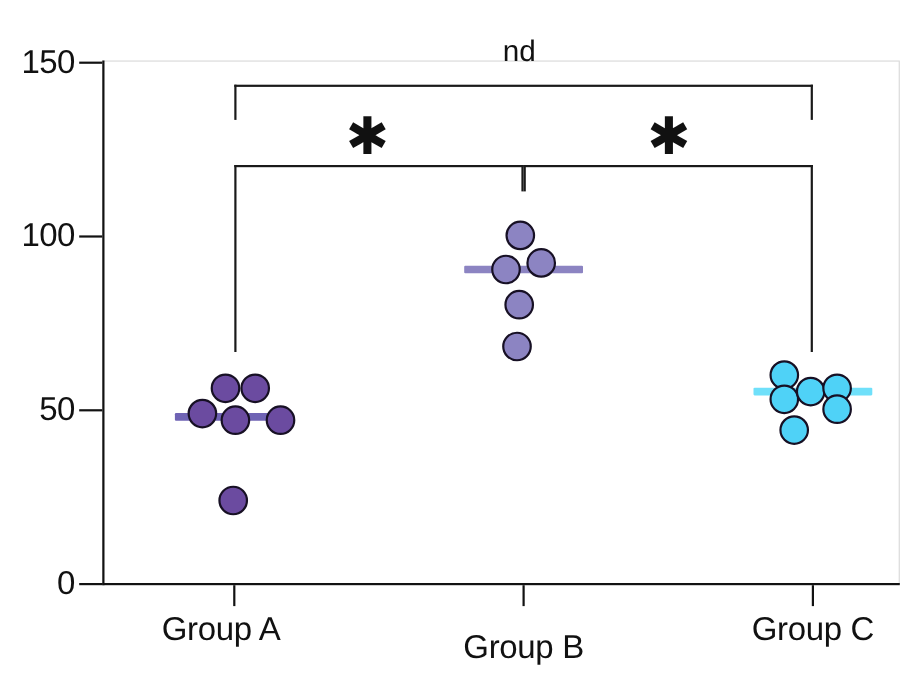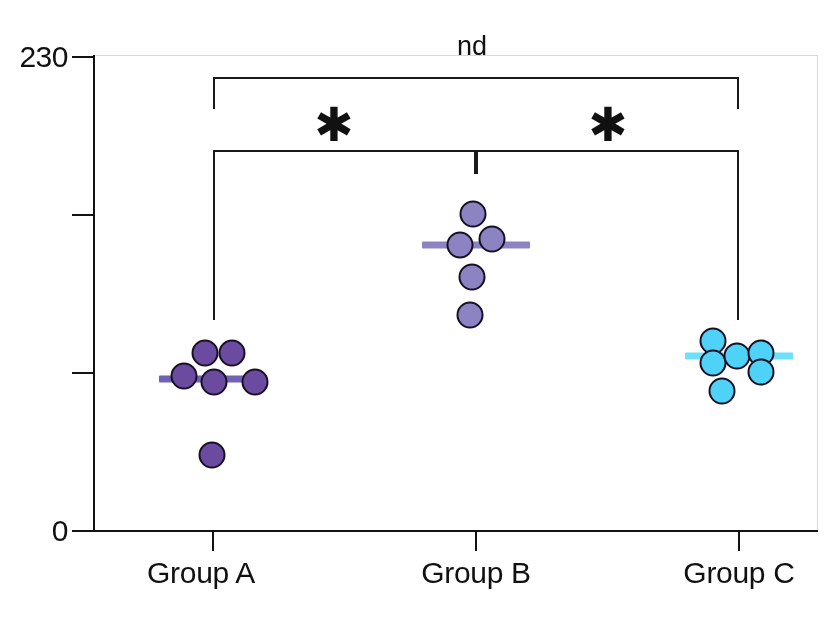--- a/index.html
+++ b/index.html
@@ -72,31 +72,33 @@
 <div id="stage">
 
   <div class="plot-frame"></div>
   <div class="axis-y"></div>
   <div class="axis-x"></div>
 
   <div class="ytick" style="left:72px;top:530px;"></div>
   <div class="ytick-label" style="left:4px;top:531px;">0</div>
 
   <div class="ytick" style="left:72px;top:372px;"></div>
+  <div class="ytick-label" style="left:4px;top:373px;">50</div>
 
   <div class="ytick" style="left:72px;top:214px;"></div>
+  <div class="ytick-label" style="left:4px;top:215px;">100</div>
 
   <div class="ytick" style="left:72px;top:56px;"></div>
-  <div class="ytick-label" style="left:4px;top:57px;">230</div>
+  <div class="ytick-label" style="left:4px;top:57px;">150</div>
 
   <div class="xtick" style="left:212px;"></div>
   <div class="xtick-label" style="left:201px;">Group A</div>
 
   <div class="xtick" style="left:475px;"></div>
-  <div class="xtick-label" style="left:476px;">Group B</div>
+  <div class="xtick-label" style="left:476px;margin-top:16px;">Group B</div>
 
   <div class="xtick" style="left:738px;"></div>
   <div class="xtick-label" style="left:739px;">Group C</div>
 
   <div class="bracket" id="br-ac" style="left: 213px; top: 77.2133px;">
     <div class="bar" style="left:0;width:526px;"></div>
     <div class="leg" style="left:0;top:0;height:32px;"></div>
     <div class="leg" style="left:524px;top:0;height:32px;"></div>
   </div>
   <div class="sig-label nd" style="left:472px;top:33px;">nd</div>

